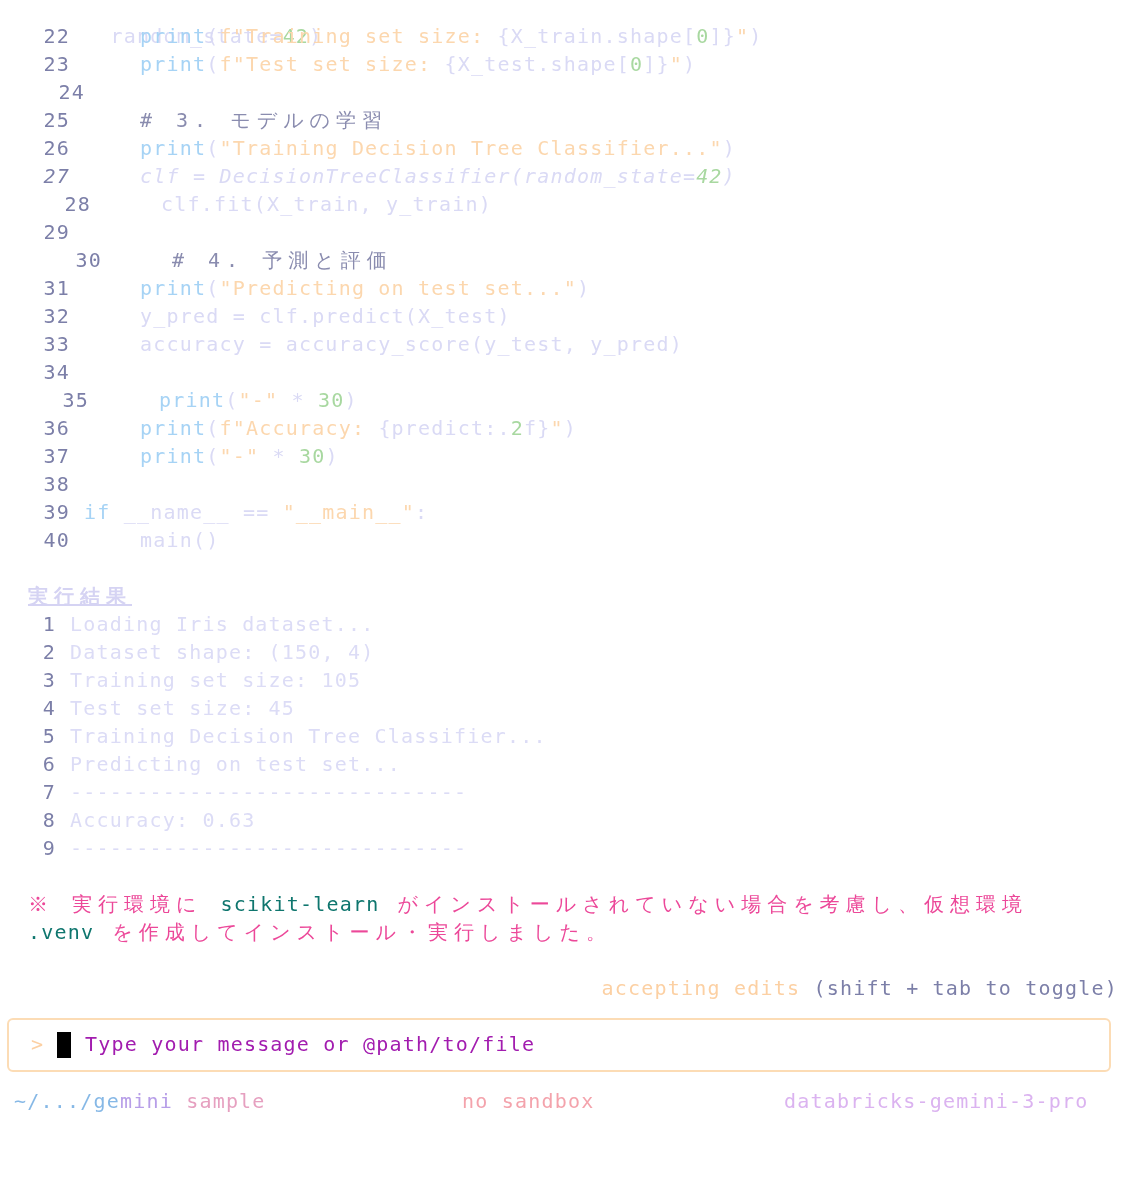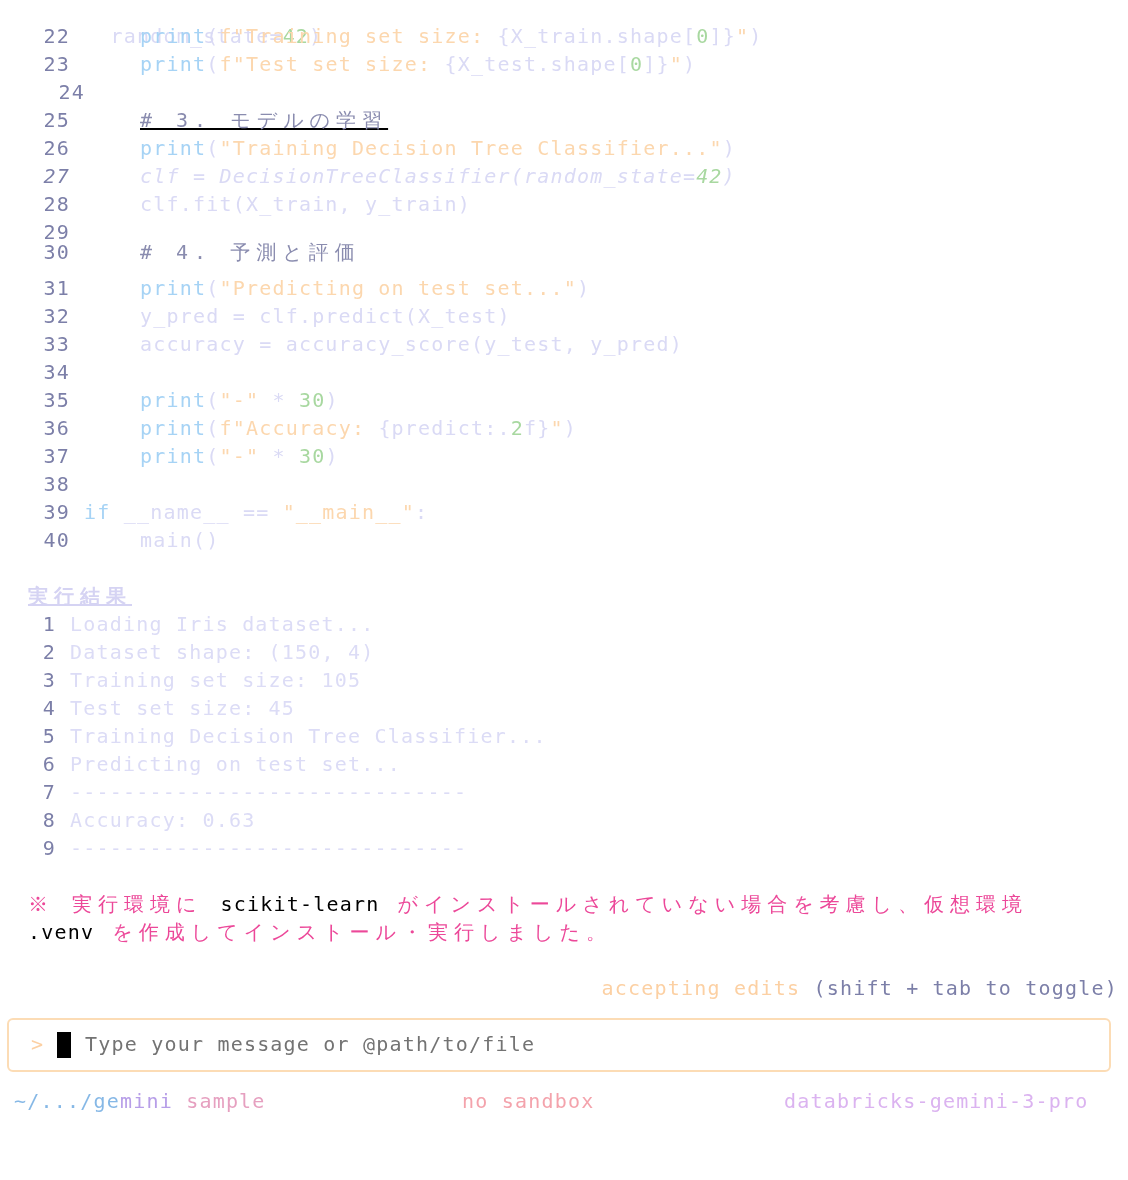--- a/index.html
+++ b/index.html
@@ -8,50 +8,50 @@
   .line { position:absolute; left:0; height:28px; line-height:28px; white-space:pre; letter-spacing:1.2px; }
   .ln { color:#7c7fa8; display:inline-block; text-align:right; }
   .kw { color:#a6d3f5; }
   .str { color:#fcd7ae; }
   .num { color:#a8d8a0; }
   .plain { color:#dadaf5; }
   .cm { color:#8a8caf; letter-spacing:6px; }
   .hdr { color:#d5d3f3; font-weight:bold; letter-spacing:6px;text-decoration:underline; }
   .out { color:#dcdcf6; }
   .note { color:#ec4899; letter-spacing:6px; }
-  .mag { color:#000000; letter-spacing:1.2px; }
+  .mag { color:#0f766e; letter-spacing:1.2px; }
   .orange { color:#fcd0a3; }
   .grey { color:#7c7fa8; }
   #input-box { position:absolute; left:7px; top:1018px; width:1104px; height:54px; border:2px solid #fcdcb5; border-radius:6px; box-sizing:border-box; }
   #prompt-chevron { position:absolute; left:22px; top:12px; color:#fcd0a3; }
   #cursor { position:absolute; left:48px; top:12px; width:14px; height:26px; background:#000; }
-  #placeholder { position:absolute; left:76px; top:12px; color:#737373; letter-spacing:1.2px; white-space:pre;text-align:right; }
+  #placeholder { position:absolute; left:76px; top:12px; color:#a21caf; letter-spacing:1.2px; white-space:pre;text-align:right; }
   .foot { position:absolute; top:1087px; line-height:28px; white-space:pre; letter-spacing:1.2px; }
 </style>
 </head>
 <body>
 
 <div class="line" style="top:-6px;">
   <span style="display:inline-block;width:84px;"></span><span class="plain">random_state=</span><span class="num">42</span><span class="plain">)</span>
 </div>
 
 <div class="line" style="top:22px;"><span class="ln" style="width:70px;">22</span><span style="display:inline-block;width:70px;"></span><span class="kw">print</span><span class="plain">(</span><span class="str">f"Training set size: </span><span class="plain">{X_train.shape[</span><span class="num">0</span><span class="plain">]}</span><span class="str">"</span><span class="plain">)</span></div>
 <div class="line" style="top:50px;"><span class="ln" style="width:70px;">23</span><span style="display:inline-block;width:70px;"></span><span class="kw">print</span><span class="plain">(</span><span class="str">f"Test set size: </span><span class="plain">{X_test.shape[</span><span class="num">0</span><span class="plain">]}</span><span class="str">"</span><span class="plain">)</span></div>
 <div class="line" style="top:78px;margin-left:15px;"><span class="ln" style="width:70px;">24</span></div>
-<div class="line" style="top:106px;text-decoration:underline;"><span class="ln" style="width:70px;">25</span><span style="display:inline-block;width:70px;"></span><span class="cm"># 3. モデルの学習</span></div>
+<div class="line" style="top:106px;"><span class="ln" style="width:70px;">25</span><span style="display:inline-block;width:70px;"></span><span class="cm"># 3. モデルの学習</span></div>
 <div class="line" style="top:134px;"><span class="ln" style="width:70px;">26</span><span style="display:inline-block;width:70px;"></span><span class="kw">print</span><span class="plain">(</span><span class="str">"Training Decision Tree Classifier..."</span><span class="plain">)</span></div>
 <div class="line" style="top:162px;font-style:italic;"><span class="ln" style="width:70px;">27</span><span style="display:inline-block;width:70px;"></span><span class="plain">clf = DecisionTreeClassifier(random_state=</span><span class="num">42</span><span class="plain">)</span></div>
-<div class="line" style="top:190px;"><span class="ln" style="width:70px;">28</span><span style="display:inline-block;width:70px;"></span><span class="plain">clf.fit(X_train, y_train)</span></div>
+<div class="line" style="top:190px;"><span class="ln" style="width:70px;padding-left:21px;">28</span><span style="display:inline-block;width:70px;"></span><span class="plain">clf.fit(X_train, y_train)</span></div>
 <div class="line" style="top:218px;"><span class="ln" style="width:70px;">29</span></div>
-<div class="line" style="top:238px;"><span class="ln" style="width:70px;">30</span><span style="display:inline-block;width:70px;"></span><span class="cm"># 4. 予測と評価</span></div>
+<div class="line" style="top:246px;margin-left:32px;"><span class="ln" style="width:70px;">30</span><span style="display:inline-block;width:70px;"></span><span class="cm"># 4. 予測と評価</span></div>
 <div class="line" style="top:274px;"><span class="ln" style="width:70px;">31</span><span style="display:inline-block;width:70px;"></span><span class="kw">print</span><span class="plain">(</span><span class="str">"Predicting on test set..."</span><span class="plain">)</span></div>
 <div class="line" style="top:302px;"><span class="ln" style="width:70px;">32</span><span style="display:inline-block;width:70px;"></span><span class="plain">y_pred = clf.predict(X_test)</span></div>
 <div class="line" style="top:330px;"><span class="ln" style="width:70px;">33</span><span style="display:inline-block;width:70px;"></span><span class="plain">accuracy = accuracy_score(y_test, y_pred)</span></div>
 <div class="line" style="top:358px;"><span class="ln" style="width:70px;">34</span></div>
-<div class="line" style="top:386px;"><span class="ln" style="width:70px;">35</span><span style="display:inline-block;width:70px;"></span><span class="kw">print</span><span class="plain">(</span><span class="str">"-"</span><span class="plain"> * </span><span class="num">30</span><span class="plain">)</span></div>
+<div class="line" style="top:386px;"><span class="ln" style="width:70px;padding-left:19px;">35</span><span style="display:inline-block;width:70px;"></span><span class="kw">print</span><span class="plain">(</span><span class="str">"-"</span><span class="plain"> * </span><span class="num">30</span><span class="plain">)</span></div>
 <div class="line" style="top:414px;"><span class="ln" style="width:70px;text-align:right;">36</span><span style="display:inline-block;width:70px;"></span><span class="kw">print</span><span class="plain">(</span><span class="str">f"Accuracy: </span><span class="plain">{predict:.</span><span class="num">2</span><span class="plain">f}</span><span class="str">"</span><span class="plain">)</span></div>
 <div class="line" style="top:442px;"><span class="ln" style="width:70px;">37</span><span style="display:inline-block;width:70px;"></span><span class="kw">print</span><span class="plain">(</span><span class="str">"-"</span><span class="plain"> * </span><span class="num">30</span><span class="plain">)</span></div>
 <div class="line" style="top:470px;"><span class="ln" style="width:70px;">38</span></div>
 <div class="line" style="top:498px;"><span class="ln" style="width:70px;">39</span><span style="display:inline-block;width:14px;"></span><span class="kw">if</span><span class="plain"> __name__ == </span><span class="str">"__main__"</span><span class="plain">:</span></div>
 <div class="line" style="top:526px;"><span class="ln" style="width:70px;">40</span><span style="display:inline-block;width:70px;"></span><span class="plain">main()</span></div>
 
 <div class="line hdr" style="top:582px;left:28px;">実行結果</div>
 
 <div class="line" style="top:610px;"><span class="ln" style="width:56px;">1</span><span style="display:inline-block;width:14px;"></span><span class="out">Loading Iris dataset...</span></div>
 <div class="line" style="top:638px;"><span class="ln" style="width:56px;">2</span><span style="display:inline-block;width:14px;"></span><span class="out">Dataset shape: (150, 4)</span></div>

